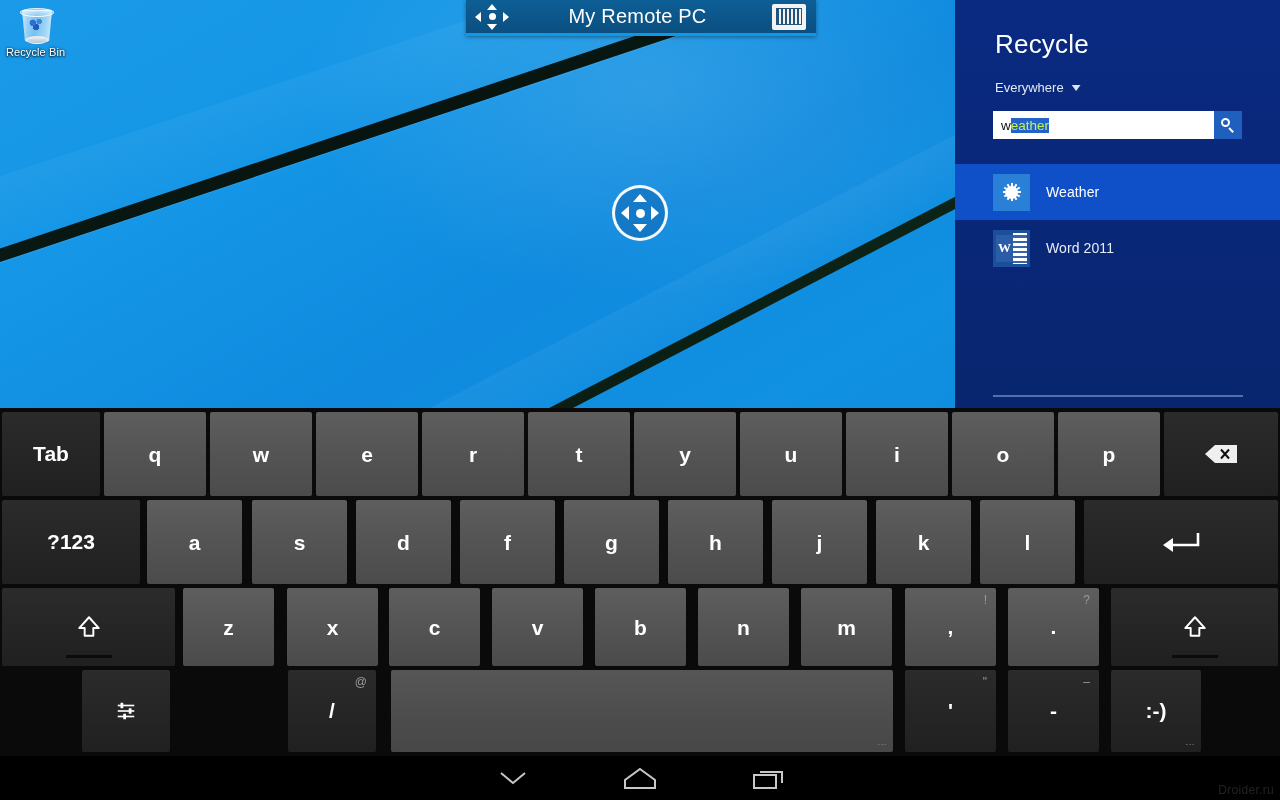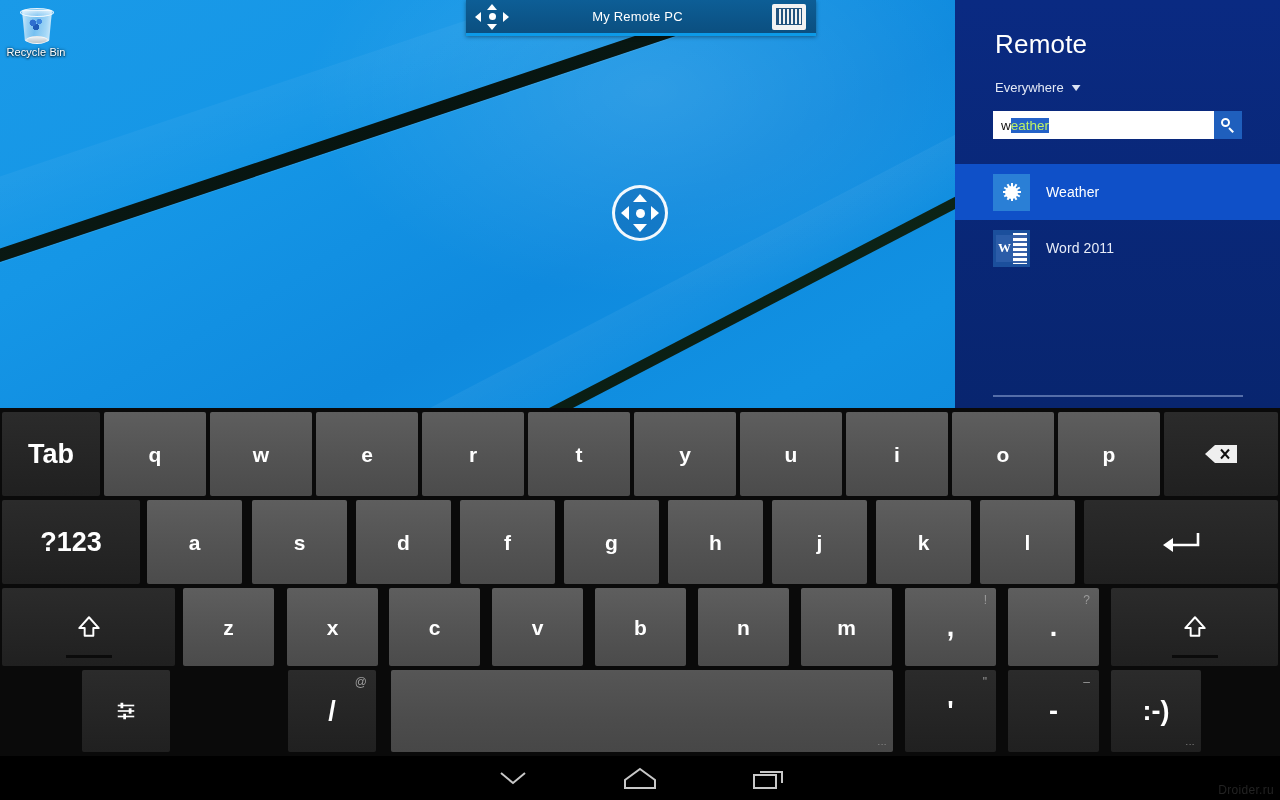--- a/index.html
+++ b/index.html
@@ -75,21 +75,21 @@
     left: 300px; top: -120px;
     width: 700px; height: 420px;
     background: radial-gradient(ellipse at center, rgba(255,255,255,0.12), rgba(255,255,255,0) 70%);
   }
 
   
   #recycle-bin {
     position: absolute;
     left: 6px; top: 4px;
     width: 60px;
-    text-align: center;
+    text-align: left;
     cursor: default;
   }
   .bin-glyph {
     position: relative;
     width: 34px; height: 38px;
     margin: 2px auto 2px auto;
   }
   .bin-body {
     position: absolute;
     left: 3px; top: 4px;
@@ -206,21 +206,21 @@
   .tbd-down { left: 50%; bottom: 0; margin-left: -5px;
     border-left: 5px solid transparent; border-right: 5px solid transparent; border-top: 6px solid #fff; }
   .tbd-left { top: 50%; left: 0; margin-top: -5px;
     border-top: 5px solid transparent; border-bottom: 5px solid transparent; border-right: 6px solid #fff; }
   .tbd-right { top: 50%; right: 0; margin-top: -5px;
     border-top: 5px solid transparent; border-bottom: 5px solid transparent; border-left: 6px solid #fff; }
   #remote-title {
     flex: 1 1 auto;
     text-align: center;
     color: #ffffff;
-    font-size: 13px;
+    font-size: 20px;
     letter-spacing: 0.2px;
     margin-left: -6px;
   }
   #toolbar-keyboard {
     width: 34px; height: 26px;
     margin-right: 10px;
     flex: 0 0 auto;
     background: #f2f2f2;
     border-radius: 2px;
     display: flex;
@@ -467,21 +467,21 @@
   }
   .key .dots {
     position: absolute;
     right: 6px; bottom: 4px;
     font-size: 8px;
     color: #9b9b9b;
     letter-spacing: 0.5px;
     line-height: 6px;
   }
   .key .main-punct {
-    font-size: 27px;
+    font-size: 21px;
     font-weight: bold;
     line-height: 0.6;
   }
 
   
   .shift-glyph {
     position: relative;
     width: 26px; height: 26px;
   }
   .shift-underline {
@@ -551,21 +551,21 @@
 
     <div id="dpad-cursor">
       <span class="dp-tri dp-up"></span>
       <span class="dp-tri dp-down"></span>
       <span class="dp-tri dp-left"></span>
       <span class="dp-tri dp-right"></span>
       <span class="dp-center"></span>
     </div>
 
     <div id="search-panel">
-      <div id="search-heading">Remote</div>
+      <div id="search-heading">Recycle</div>
 
       <div id="scope-row">
         <span id="scope-label">Everywhere</span>
         <span id="scope-chevron">▾</span>
       </div>
 
       <div id="search-box">
         <div id="search-text"><span class="typed">w</span><span class="suggest">eather</span></div>
         <div id="search-go">
           <span class="mag"></span>

